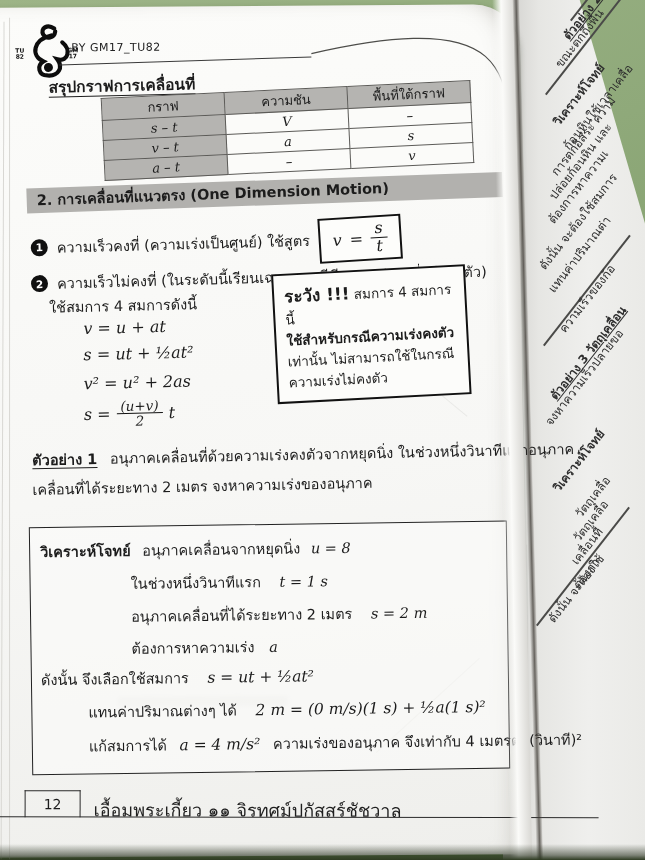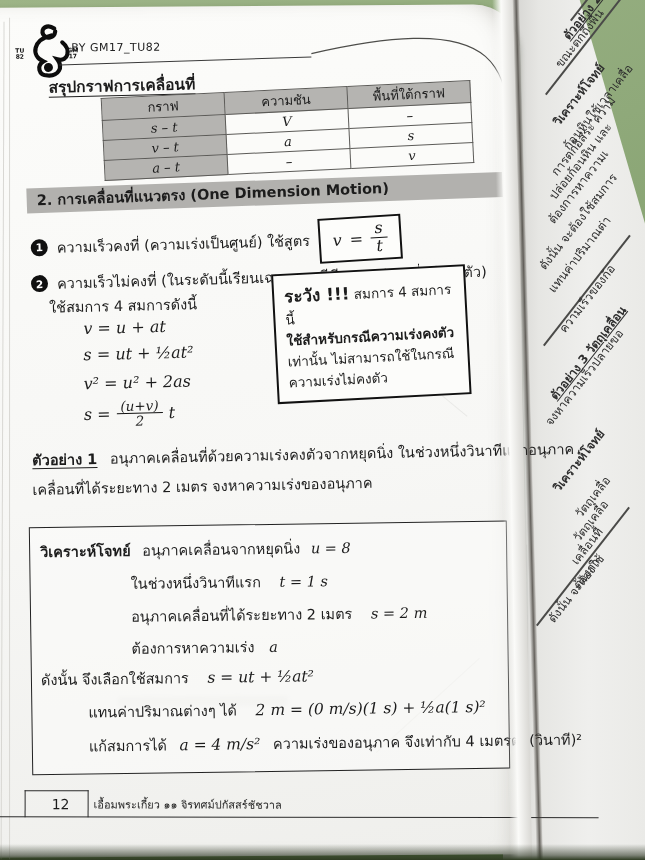--- a/index.html
+++ b/index.html
@@ -59,22 +59,22 @@
   .ex-label{font-weight:bold;text-decoration:underline;text-underline-offset:3px;margin-right:8px;}
   
   .solution-box{position:absolute;left:33px;top:518px;width:476px;height:246px;border:1.5px solid #222;
     background:rgba(252,252,250,.6);transform:rotate(-0.4deg);font-size:14.5px;}
   .sline{position:absolute;white-space:nowrap;}
   .sol-label{font-weight:bold;margin-right:7px;}
   .sol-eq{font-family:"DejaVu Serif",serif;font-style:italic;margin-left:14px;}
   
   .footer{position:absolute;left:0;top:785px;width:600px;height:26px;border-bottom:1.5px solid #2a2a2a;transform:rotate(0.5deg);}
   .pagenum-box{position:absolute;left:26px;top:0;width:54px;height:26px;border:1.5px solid #2a2a2a;border-bottom:none;
-    display:flex;align-items:center;justify-content:center;font-size:14px;padding-left:8px;}
-  .book-title{position:absolute;left:95px;top:5px;font-size:11px;color:#1f1f1f;white-space:nowrap;}
+    display:flex;align-items:center;justify-content:center;font-size:14px;}
+  .book-title{position:absolute;left:95px;top:5px;font-size:18px;color:#1f1f1f;white-space:nowrap;}
   
   .page-right{position:absolute;right:0;top:0;width:142px;height:860px;z-index:1;
     background:linear-gradient(90deg,#cfcecb 0%,#e6e6e3 25%,#efefed 60%,#eaeae7 100%);
     clip-path:polygon(0 0,54% 0,100% 26%,100% 100%,0 100%);}
   .spine{position:absolute;left:512px;top:-8px;width:7px;height:885px;z-index:3;
     background:linear-gradient(90deg,rgba(120,114,104,0) 0%,rgba(62,58,52,.75) 55%,rgba(120,114,104,.1) 100%);
     transform:rotate(-1.6deg);transform-origin:top left;}
   .page-edge{position:absolute;left:492px;top:-4px;width:22px;height:872px;z-index:3;
     background:linear-gradient(90deg,rgba(250,250,248,0) 0%,#fbfbf9 40%,#d9d8d4 100%);
     transform:rotate(-1.2deg);transform-origin:top left;border-radius:0 0 10px 0;}

